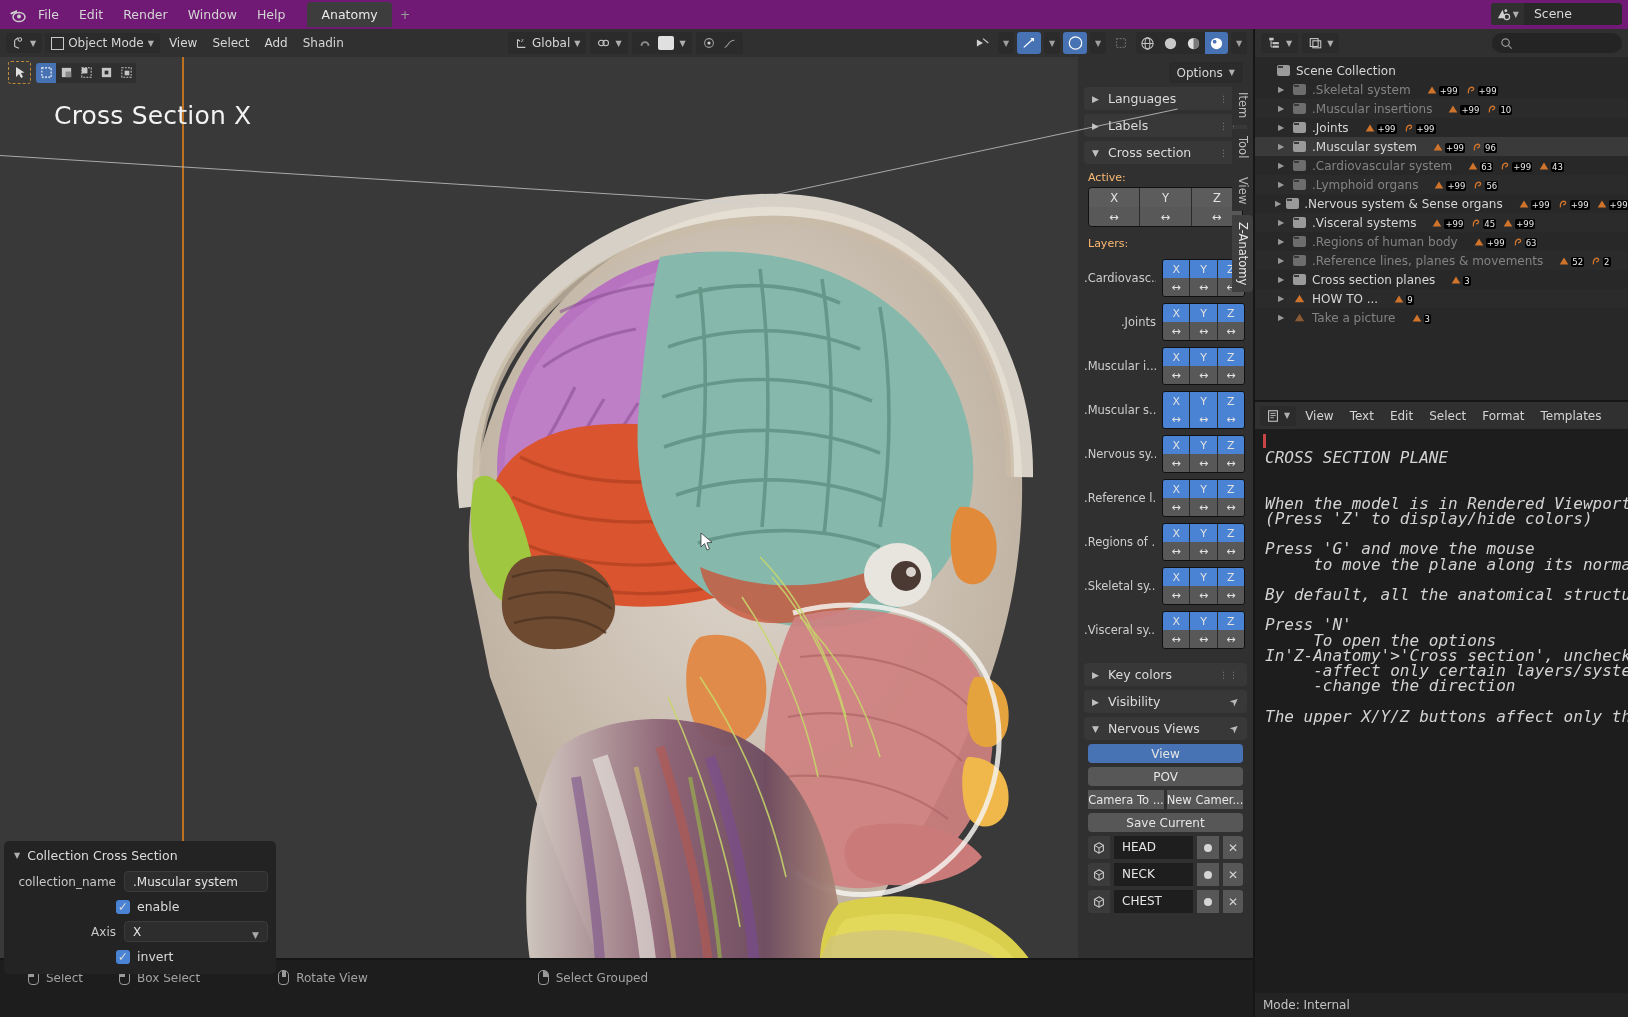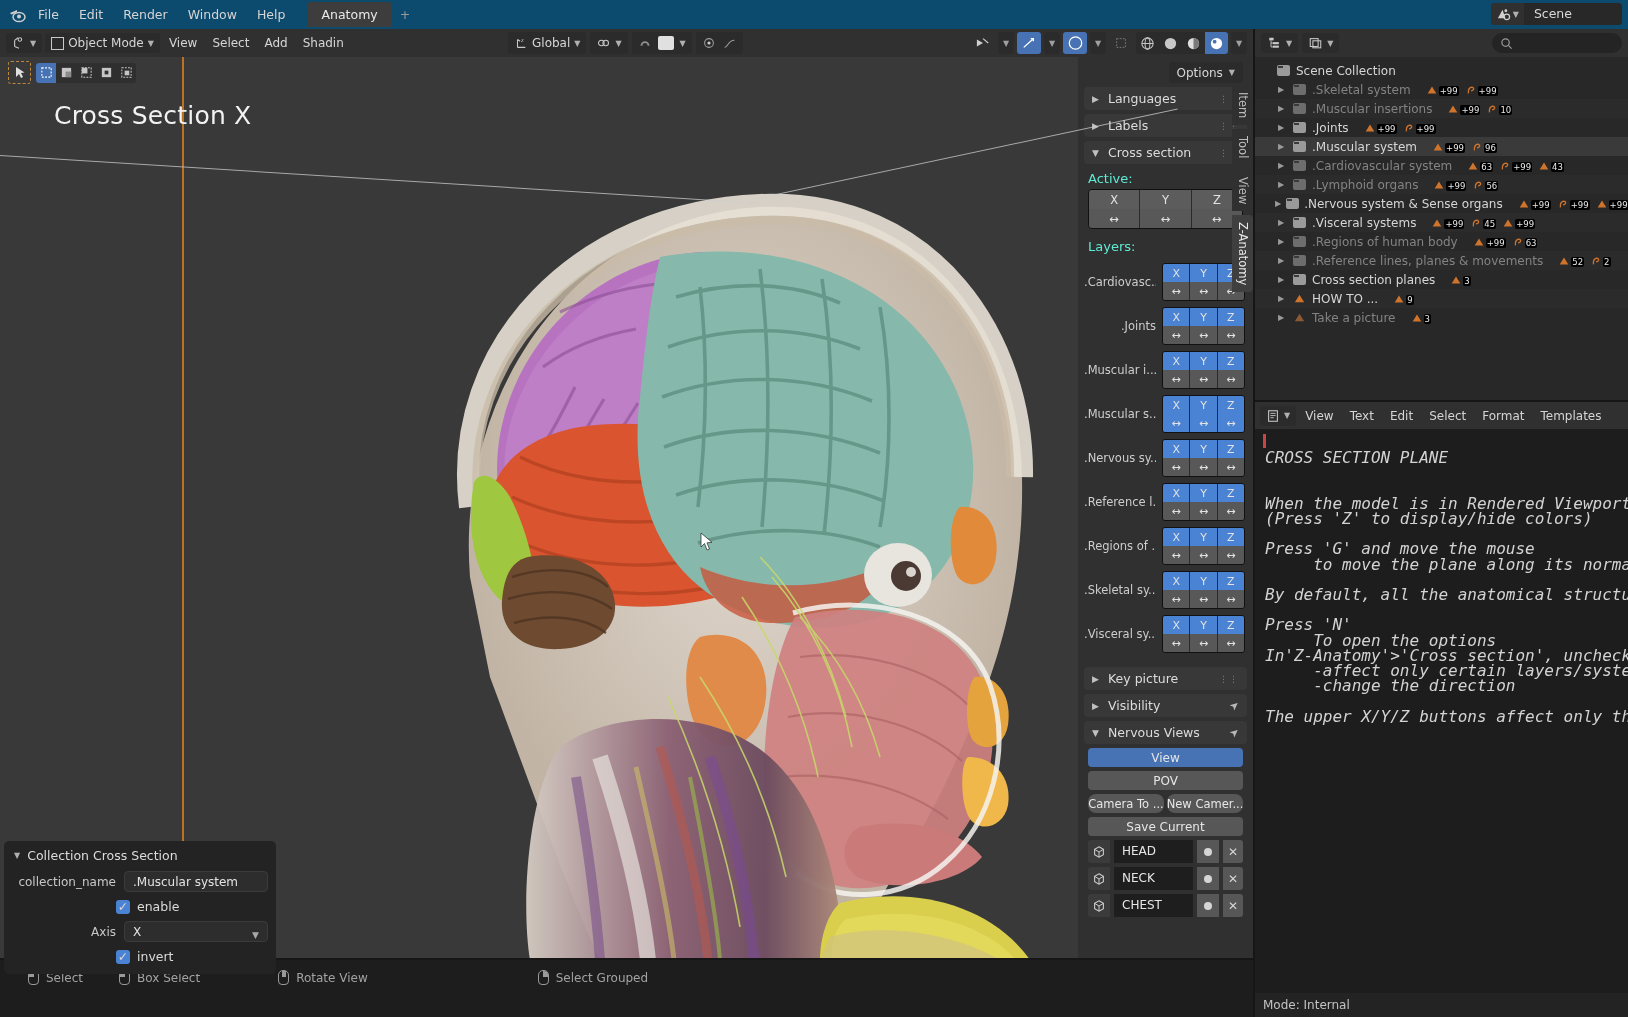--- a/index.html
+++ b/index.html
@@ -9,21 +9,21 @@
     font-family: "DejaVu Sans", "Liberation Sans", sans-serif;
     font-size: 12.5px;
     color: #e5e5e5;
     overflow: hidden;
   }
   .app { position: relative; width: 1628px; height: 1017px; }
 
   
   .topbar {
     position: absolute; left: 0; top: 0; width: 1628px; height: 29px;
-    background: #0c4a6e; display: flex; align-items: center; padding-left: 6px;
+    background: #701a75; display: flex; align-items: center; padding-left: 6px;
   }
   .blender-logo {
     width: 22px; height: 22px; display: flex; align-items: center; justify-content: center;
     color: #cfcfcf;
   }
   .menu-item {
     padding: 3px 10px; color: #d4d4d4; font-size: 12.5px; border-radius: 3px; cursor: default;
     white-space: nowrap;
   }
   .wstab {
@@ -115,21 +115,21 @@
     padding: 7px 3px; border-radius: 0 4px 4px 0; text-align:center;
   }
   .np-tab.on { background:#3f3f3f; color:#e8e8e8; }
   .pnl-head {
     display:flex; align-items:center; gap:7px; background:#383838; border-radius:4px;
     margin: 4px 6px 0 6px; padding: 4px 8px; font-size:12.5px; color:#dcdcdc;
   }
   .pnl-head .tri { font-size: 9px; color:#c0c0c0; width:9px; }
   .pnl-head .pin { margin-left:auto; color:#b9b9b9; font-size: 11px; }
   .pnl-head .grip { margin-left:auto; color:#777; font-size:9px; letter-spacing:1px;}
-  .sect-label { padding: 7px 10px 3px 10px; font-size:13px; color:#5eead4;}
+  .sect-label { padding: 7px 10px 3px 10px; font-size:11px; color:#fdba74;}
   .xyz-box {
     margin: 0 10px; border:1px solid #111; border-radius:4px; overflow:hidden;
   }
   .xyz-row { display:flex; }
   .xyz-row .cell {
     flex:1; height:19px; display:flex;align-items:center;justify-content:center;
     font-size:11.5px; color:#e2e2e2; background:#5c5c5c; border-right:1px solid #2b2b2b;
   }
   .xyz-row .cell:last-child { border-right:none; }
   .xyz-row.blue .cell { background:#4a82d4; }
@@ -139,21 +139,21 @@
   .layer-name { width:72px; font-size:11.5px; color:#cdcdcd; text-align:right; white-space:nowrap; overflow:hidden;}
   .layer-xyz { flex:1; border:1px solid #111; border-radius:3px; overflow:hidden; }
   .layer-xyz .xyz-row .cell { height:18px; font-size:11px;}
   .btn-wide {
     margin: 4px 10px 0 10px; height:19px; border-radius:4px; background:#575757;
     display:flex;align-items:center;justify-content:center;font-size:12px;color:#e6e6e6;
   }
   .btn-wide.blue { background:#4772b3; }
   .btn-row { display:flex; gap:3px; margin: 4px 10px 0 10px; }
   .btn-row .b {
-    flex:1; height:19px; border-radius:8px; background:#575757; display:flex;
+    flex:1; height:19px; border-radius:0; background:#575757; display:flex;
     align-items:center;justify-content:center;font-size:11.5px;color:#e6e6e6;
     overflow:hidden; white-space:nowrap;
   }
   .sv-item {
     display:flex; margin: 4px 10px 0 10px; height:23px; gap:4px;
   }
   .sv-icon { width:22px;height:23px;background:#3b3b3b;border-radius:3px 0 0 3px;
      display:flex;align-items:center;justify-content:center;color:#cfcfcf;}
   .sv-name { flex:1; background:#1e1e1e; height:23px; line-height:23px; padding-left:8px;
      font-size:12px; color:#e6e6e6;}
@@ -745,21 +745,21 @@
               <div class="cell">↔</div>
               <div class="cell">↔</div>
             </div>
           </div>
         </div>
       </div>
 
     <div id="lower-panels">
         <div class="pnl-head" style="margin-top: 14px;">
           <span class="tri">▶</span>
-          <span>Key picture</span>
+          <span>Key colors</span>
           <span class="grip">⋮⋮</span>
         </div>
         <div class="pnl-head">
           <span class="tri">▶</span>
           <span>Visibility</span>
           <span class="pin" style="transform: rotate(-40deg);">➤</span>
         </div>
         <div class="pnl-head">
           <span class="tri">▼</span>
           <span>Nervous Views</span>

